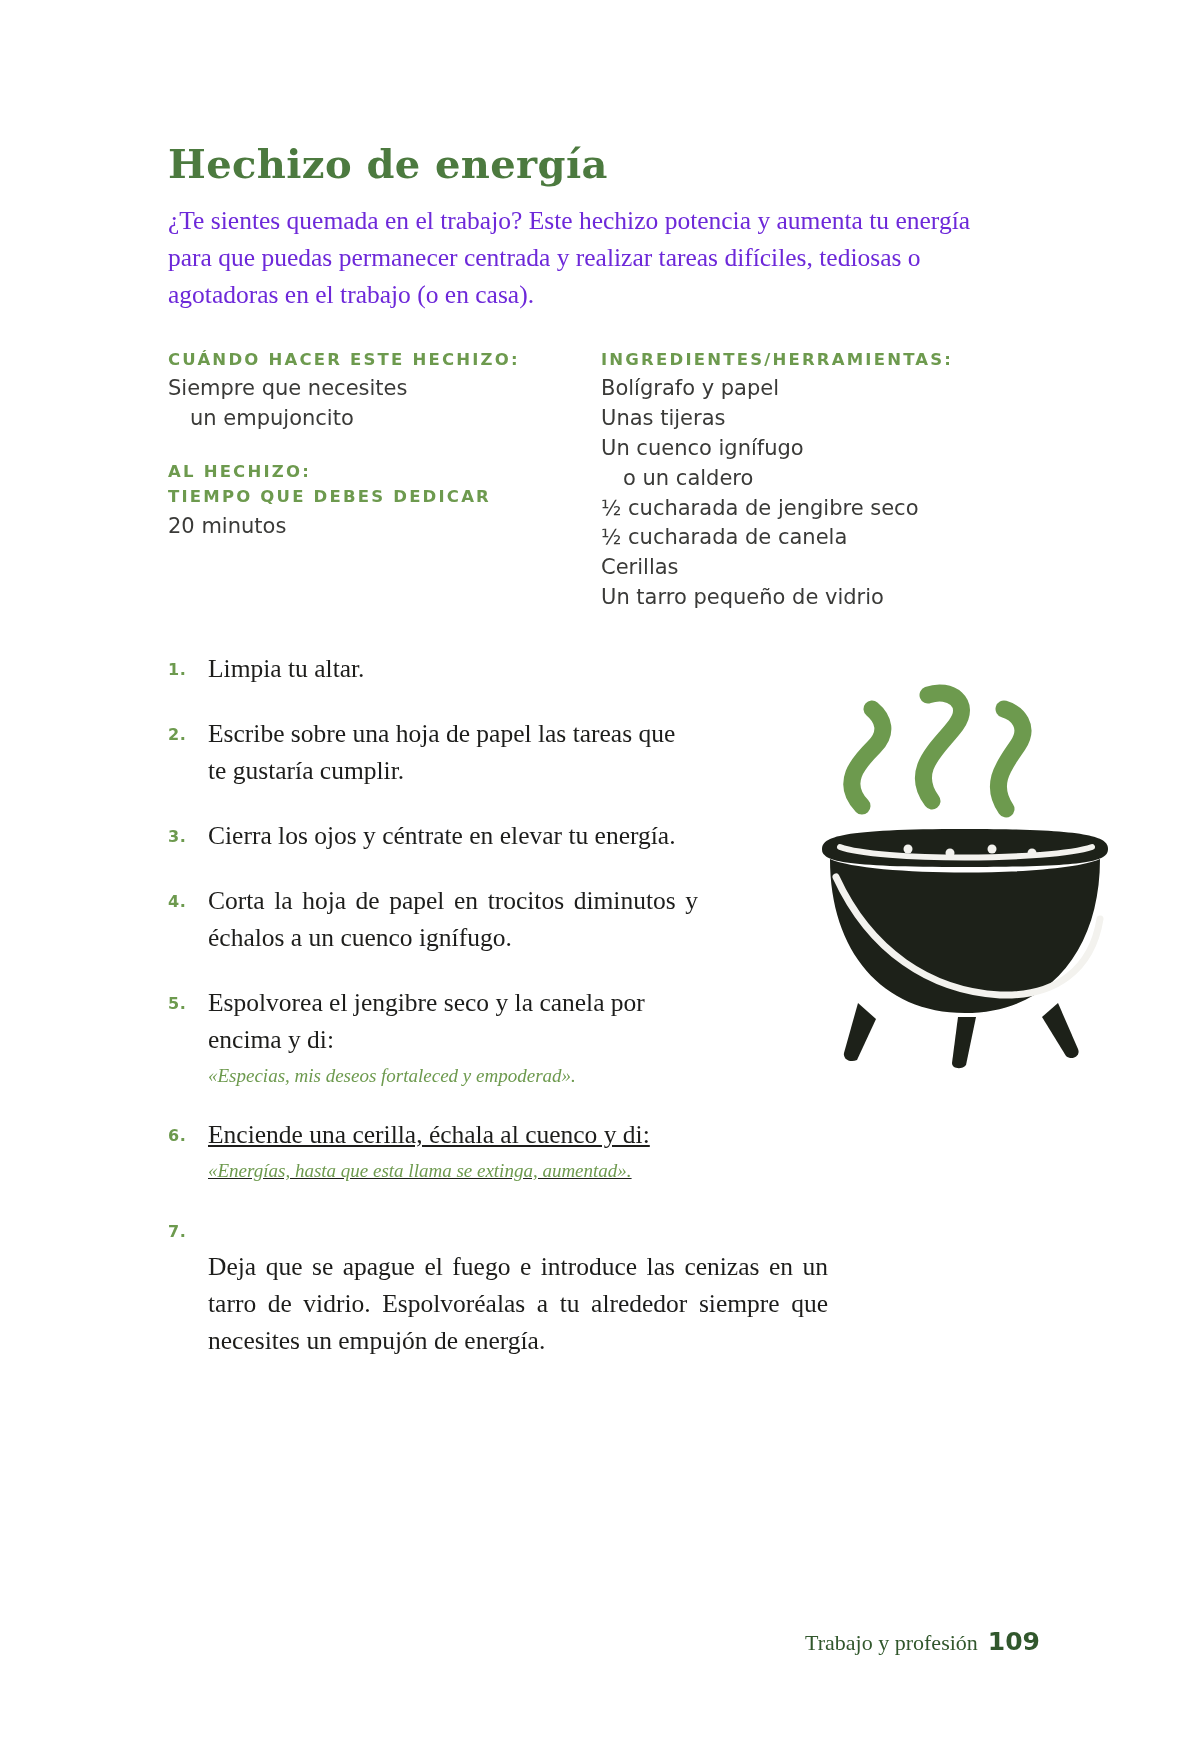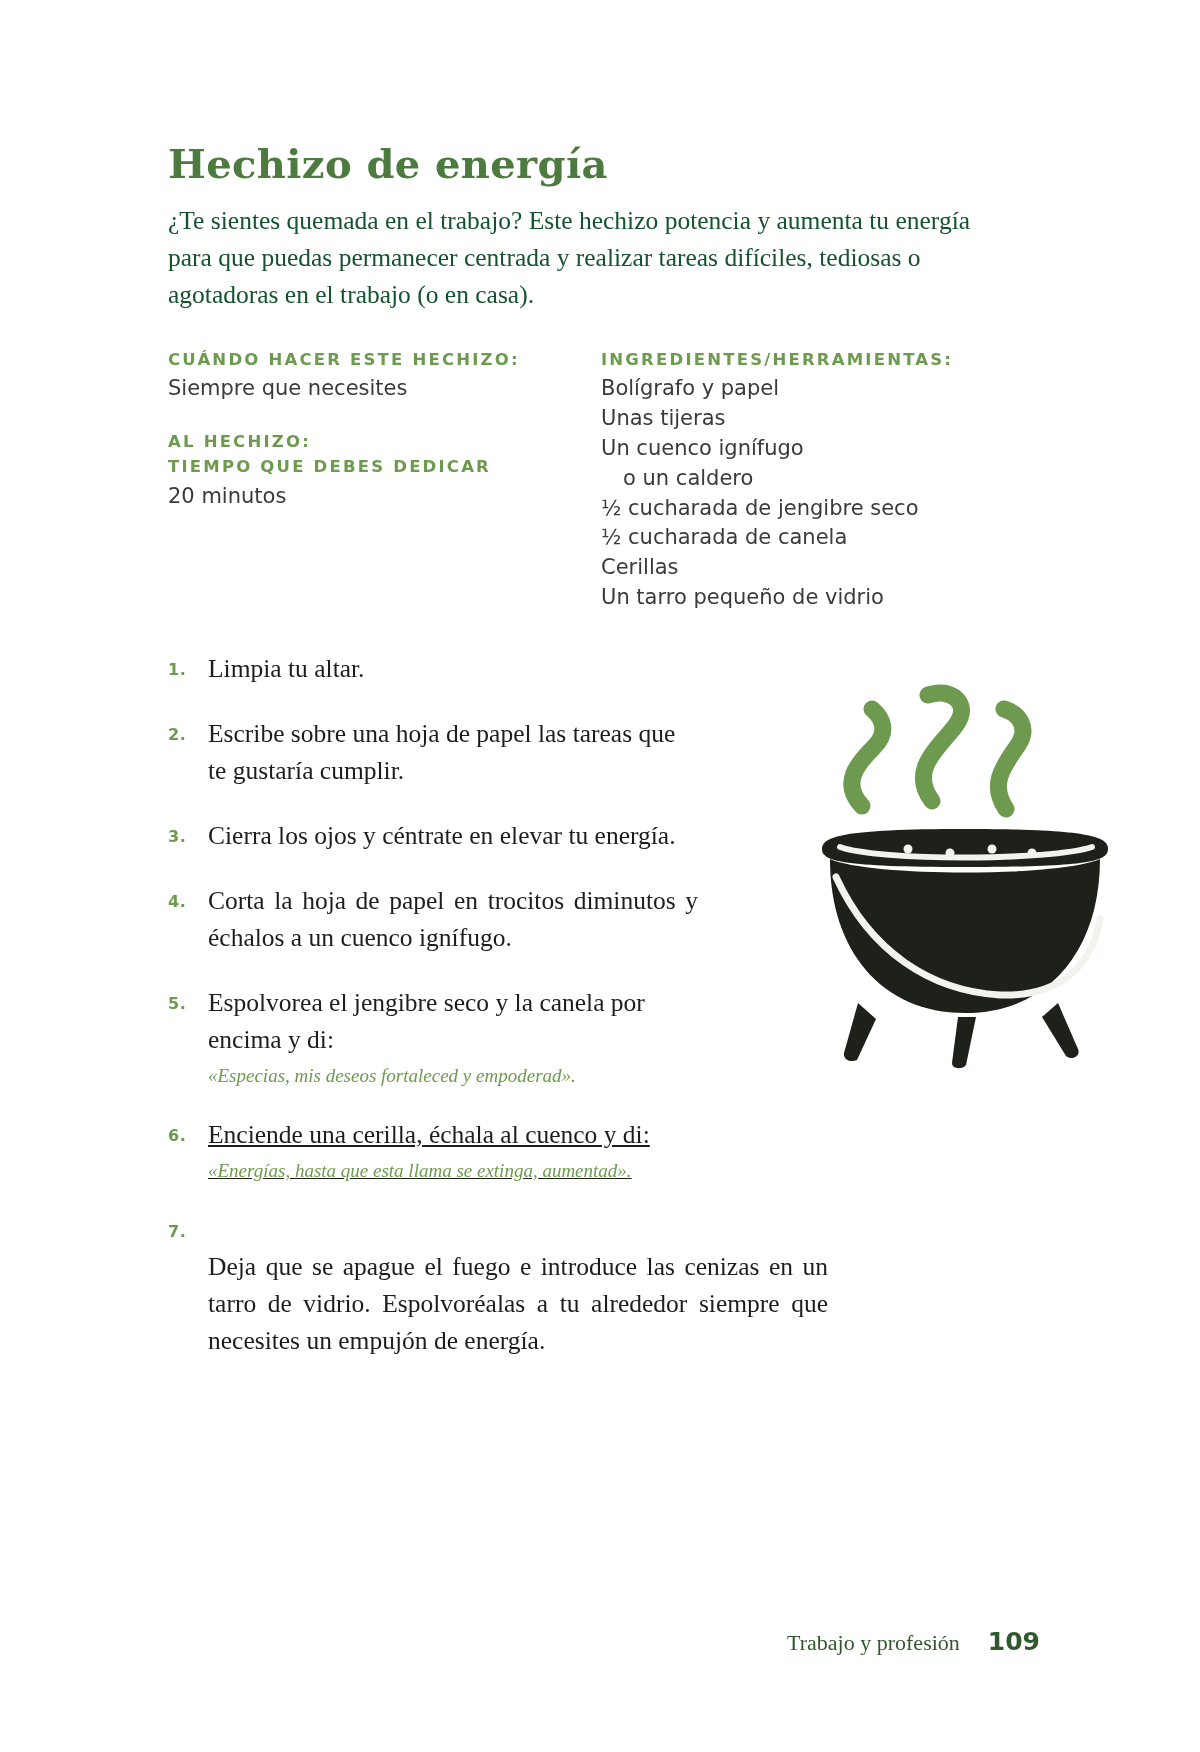--- a/index.html
+++ b/index.html
@@ -38,21 +38,21 @@
     letter-spacing: 0.4px;
     margin: 0 0 16px 0;
     font-style: normal;
   }
 
   
   .intro {
     font-family: "Liberation Serif", serif;
     font-size: 25.5px;
     line-height: 1.46;
-    color: #14532d;
+    color: #6d28d9;
     margin: 0 0 34px 0;
     max-width: 840px;
   }
 
   
   .meta {
     display: flex;
     gap: 4px;
     margin-bottom: 38px;
     margin-top: 32px;
@@ -138,21 +138,21 @@
   
   .footer {
     position: absolute;
     right: 160px;
     bottom: 108px;
     font-family: "DejaVu Sans", sans-serif;
     font-size: 20px;
     color: #3c6b34;
     display: flex;
     align-items: baseline;
-    gap: 28px;
+    gap: 10px;
     justify-content: space-between;
   }
   .footer .chapter {
     font-weight: 400;
     color: #31572c;
     font-family: "Liberation Serif", serif;
     font-size: 22px;
   }
   .footer .pageno {
     font-weight: bold;
@@ -172,20 +172,21 @@
     <p class="intro">¿Te sientes quemada en el trabajo? Este hechizo potencia y aumenta tu energía para que puedas permanecer centrada y realizar tareas difíciles, tediosas o agotadoras en el trabajo (o en casa).</p>
 
     <div class="meta">
 
       <div class="meta-col-left">
 
         <div class="meta-block">
           <p class="meta-heading">CUÁNDO HACER ESTE HECHIZO:</p>
           <p class="meta-body">
             <span>Siempre que necesites</span>
+            <span class="indent">un empujoncito</span>
           </p>
         </div>
 
         <div class="meta-block">
           <p class="meta-heading">AL HECHIZO:</p>
           <p class="meta-heading">TIEMPO QUE DEBES DEDICAR</p>
           <p class="meta-body">20 minutos</p>
         </div>
 
 

